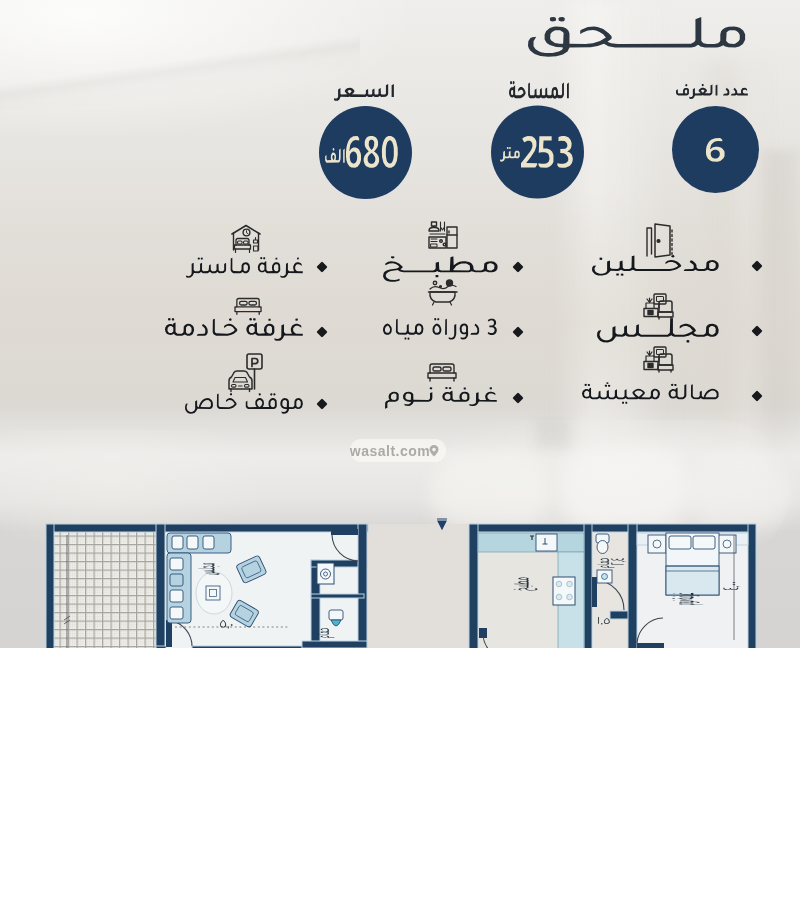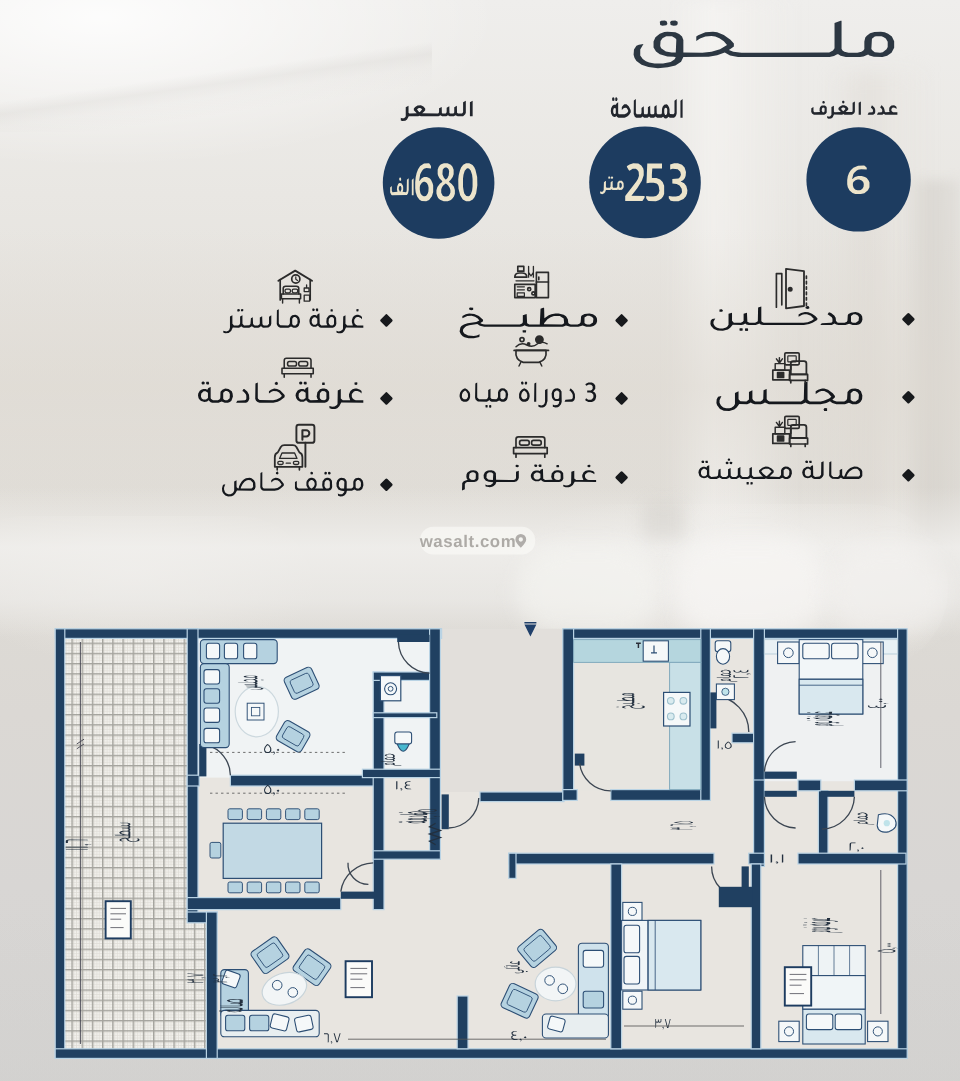--- a/index.html
+++ b/index.html
@@ -1,16 +1,16 @@
 <!DOCTYPE html>
 <html><head><meta charset="utf-8">
 <style>
 html,body{margin:0;padding:0;}
 body{width:800px;height:901px;overflow:hidden;font-family:"Liberation Sans",sans-serif;}
-#page{position:relative;width:800px;height:901px;overflow:hidden;background:#4d7c0f;}
+#page{position:relative;width:800px;height:648px;overflow:hidden;background:#4d7c0f;}
 </style></head>
 <body>
 <div id="page">
 
 <div style="position:absolute;inset:0;background:linear-gradient(180deg,#efeeec 0%,#e9e7e3 18%,#e3e0db 35%,#dedbd5 52%,#dbd8d4 66%,#d8d6d4 82%,#d5d4d2 100%);"></div>
 
 <div style="position:absolute;left:-60px;top:-40px;width:480px;height:180px;background:radial-gradient(ellipse at 30% 30%,rgba(255,255,255,0.85),rgba(255,255,255,0) 70%);"></div>
 
 <div style="position:absolute;left:0;top:30px;width:360px;height:80px;background:linear-gradient(172deg,rgba(176,172,166,0) 42%,rgba(180,176,170,0.14) 50%,rgba(190,186,180,0.05) 58%,rgba(190,186,180,0) 70%);"></div>
 

